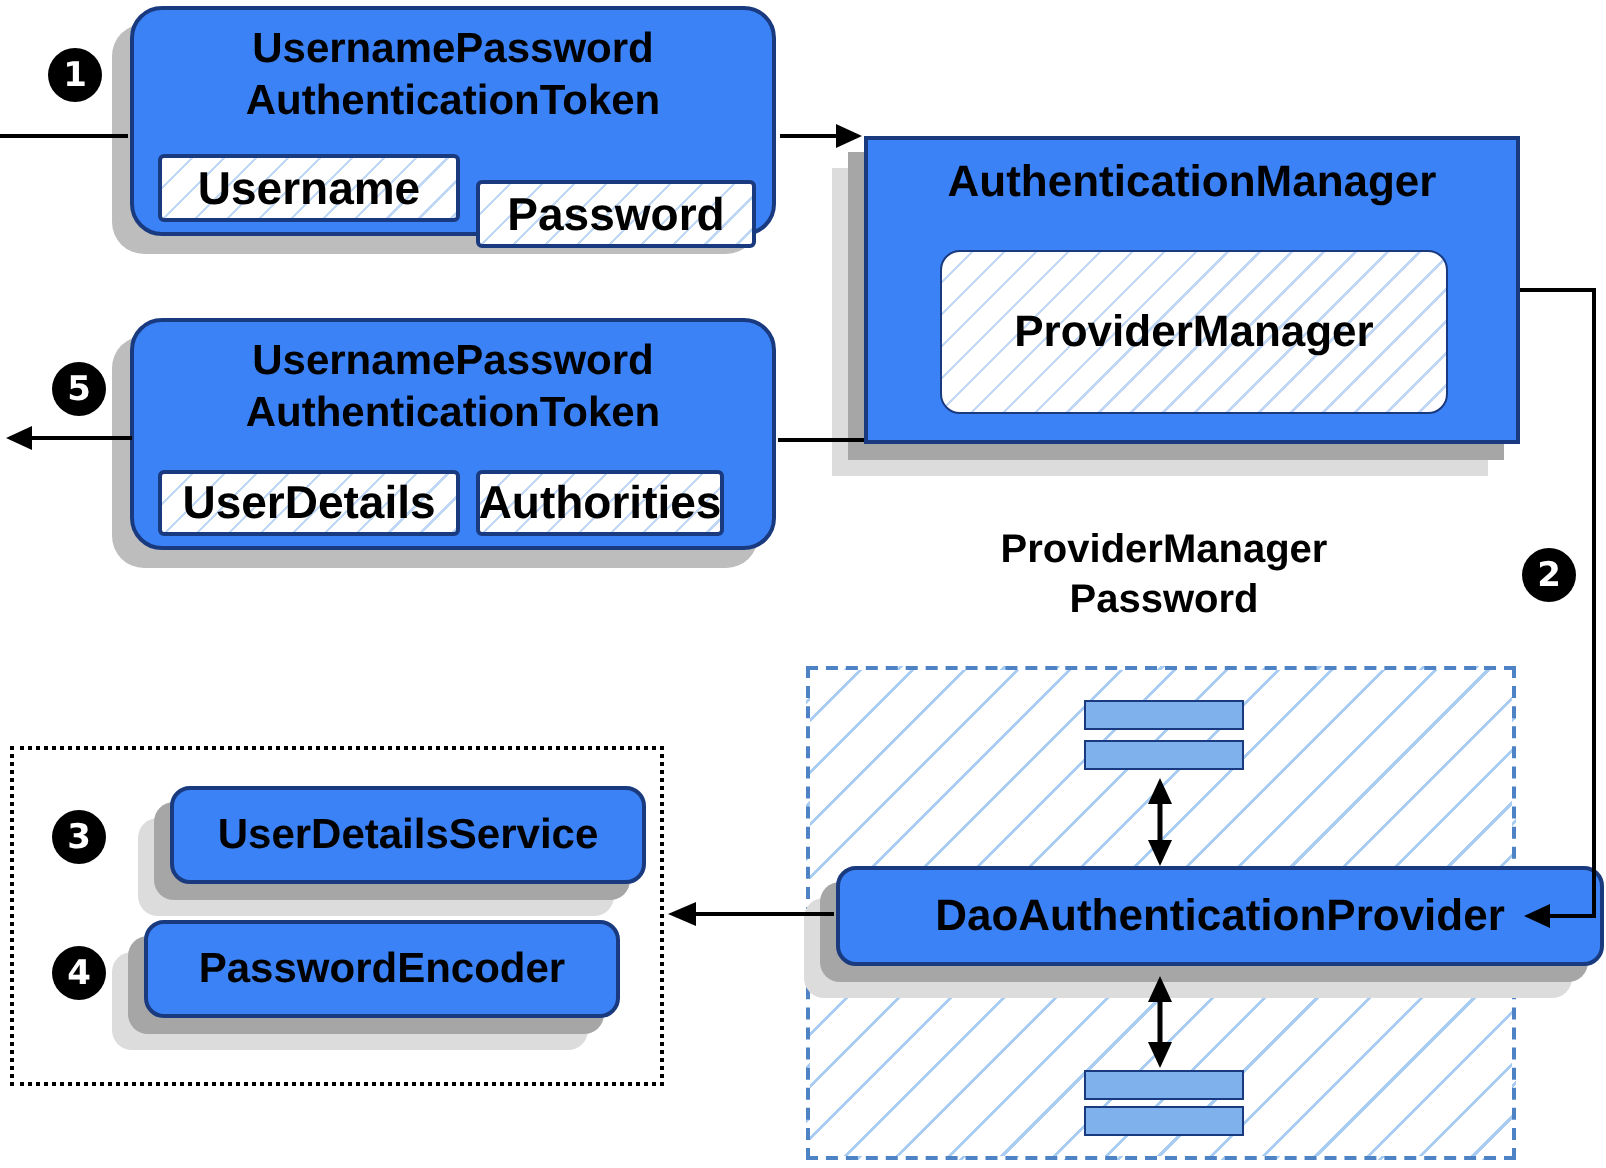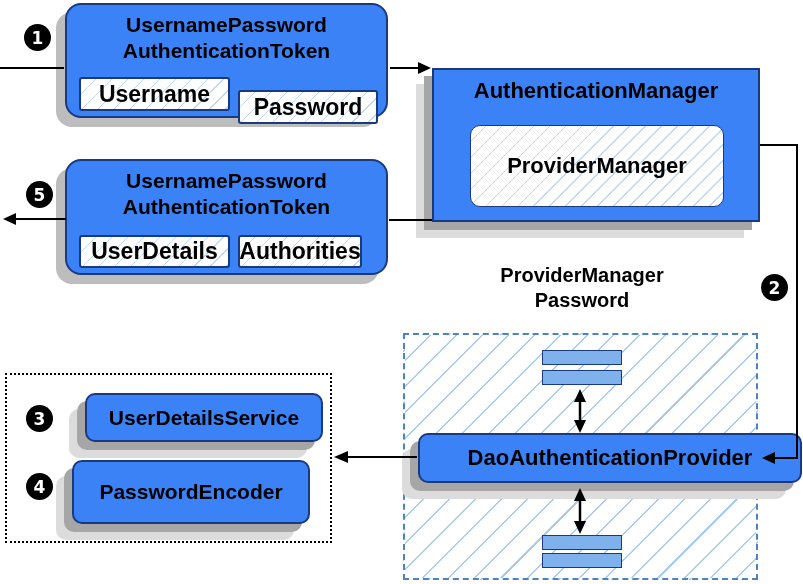--- a/index.html
+++ b/index.html
@@ -176,15 +176,15 @@
 
   <div class="node rect-shadow center-label" style="left:418px; top:433px; width:384px; height:50px; font-size:22px;">DaoAuthenticationProvider</div>
 
   <div class="bar" style="left:542px; top:535px;"></div>
   <div class="bar" style="left:542px; top:553px;"></div>
 
   <div class="abs" id="external-dotted-box" style="left:5px; top:373px; width:327px; height:170px;"></div>
 
   <div class="node rect-shadow center-label" style="left:85px; top:393px; width:238px; height:49px; font-size:21px;">UserDetailsService</div>
 
-  <div class="node rect-shadow center-label" style="left:72px; top:460px; width:238px; height:64px; font-size:21px;">PasswordEncoder</div>
+  <div class="node rect-shadow center-label" style="left:72px; top:460px; width:238px; height:49px; font-size:21px;">PasswordEncoder</div>
 
 </div>
 
 </body></html>

